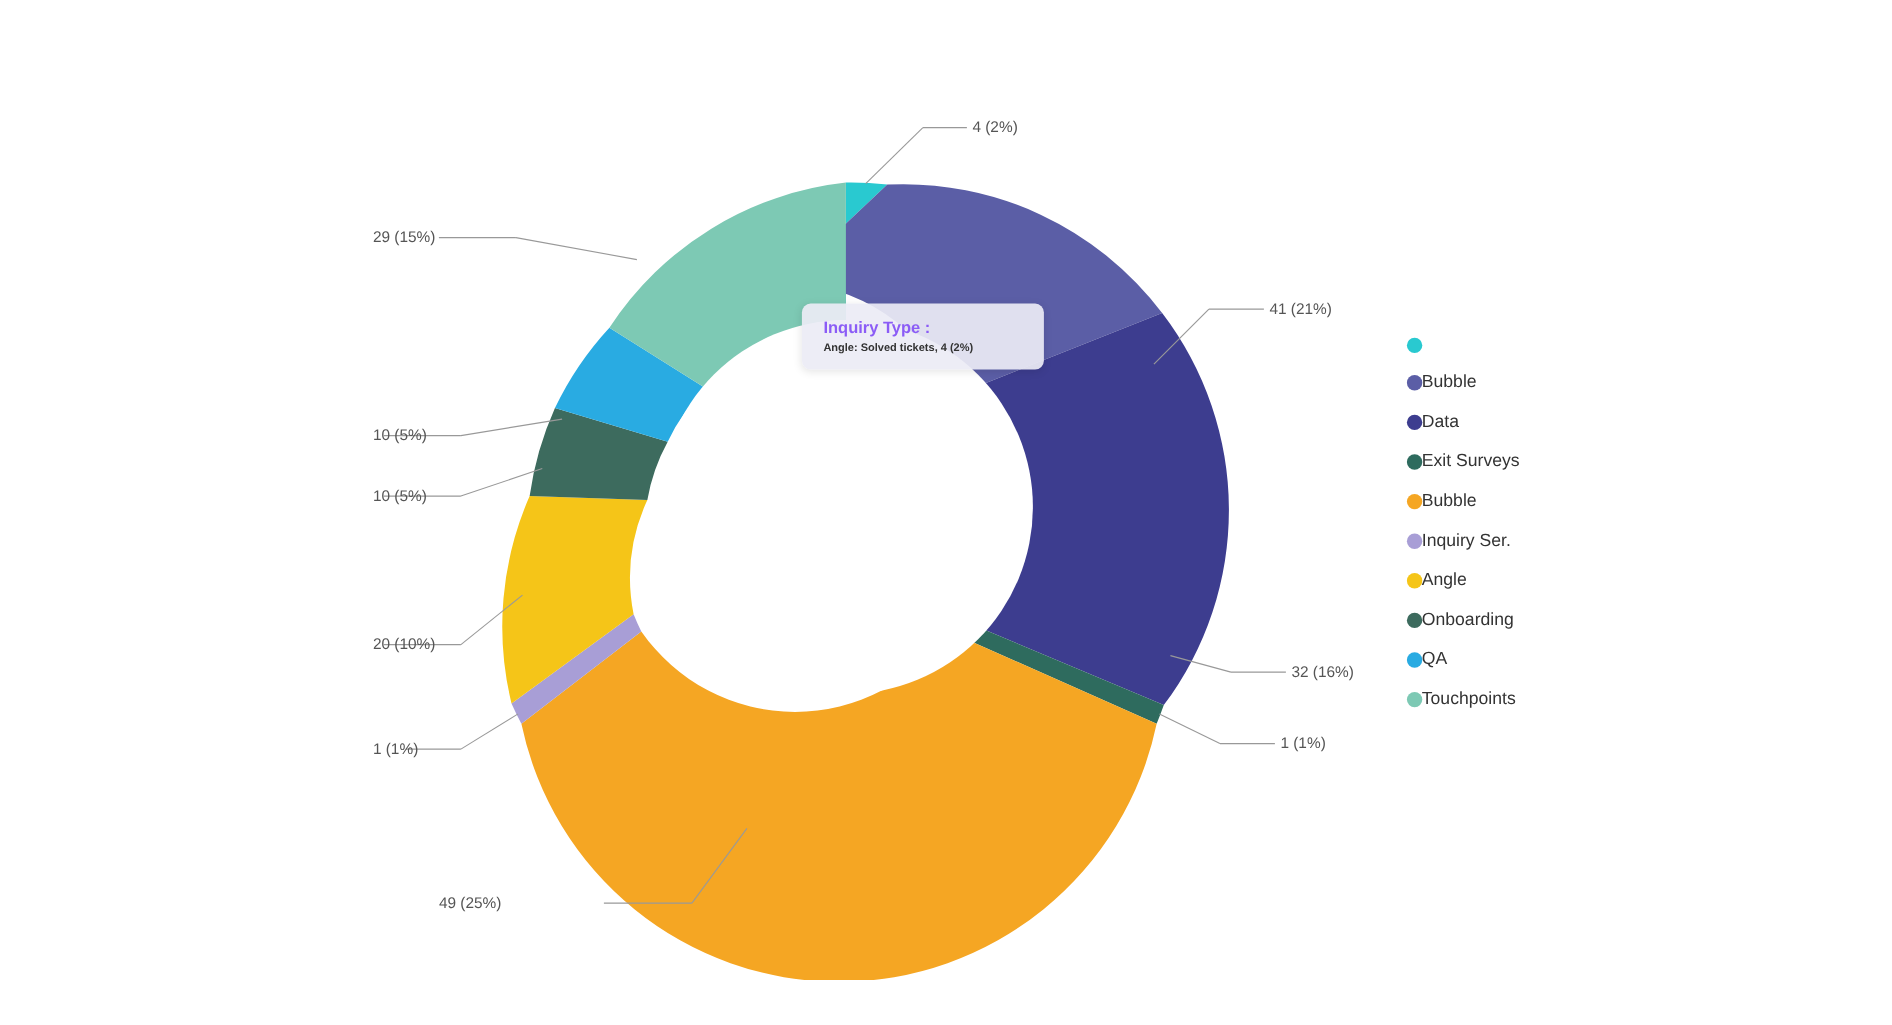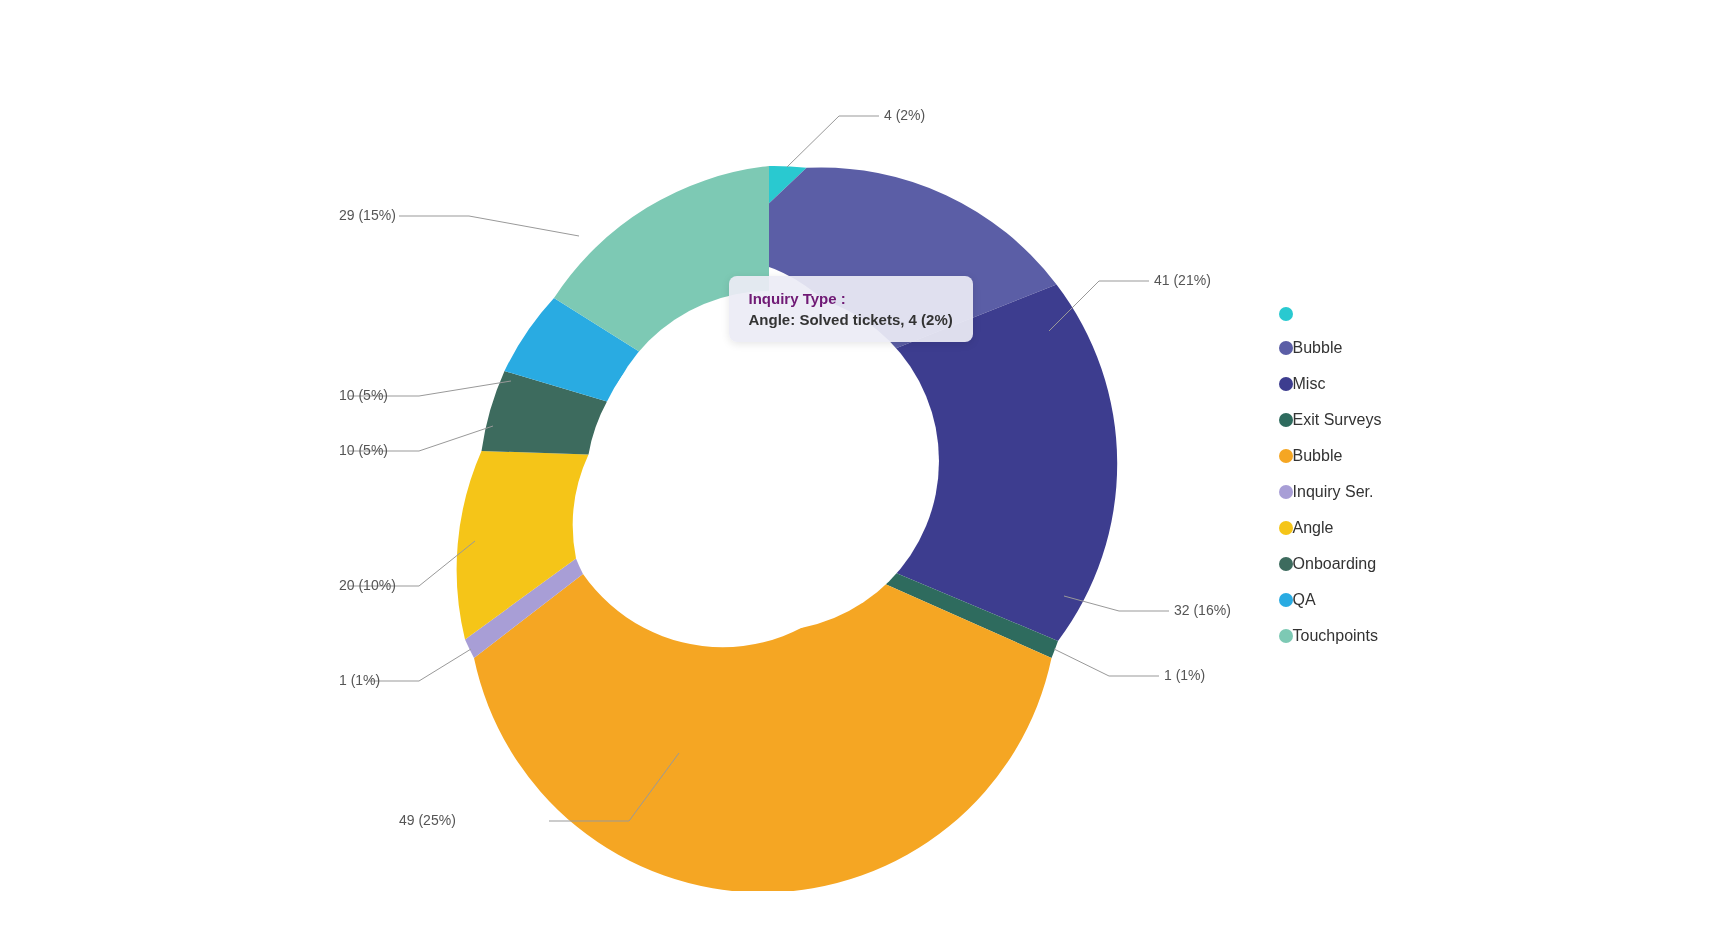--- a/index.html
+++ b/index.html
@@ -38,28 +38,28 @@
       left: 390px;
       background: rgba(235, 235, 245, 0.92);
       border-radius: 8px;
       padding: 14px 20px;
       pointer-events: none;
       min-width: 220px;
       box-shadow: 0 2px 8px rgba(0,0,0,0.1);
     }
     .tooltip-title {
       font-size: 15px;
-      color: #701a75;
+      color: #8b5cf6;
       margin-bottom: 4px;
     }
     .tooltip-title span {
       font-weight: 700;
     }
     .tooltip-value {
-      font-size: 15px;
+      font-size: 10px;
       color: #333;
     }
     .tooltip-value span {
       font-weight: 700;
     }
     .legend {
       display: flex;
       flex-direction: column;
       gap: 18px;
       margin-left: 40px;
@@ -179,21 +179,21 @@
     <div class="legend-item">
       <div class="legend-dot" style="background-color:#29C9D0;"></div>
       <span class="legend-label"></span>
     </div>
     <div class="legend-item">
       <div class="legend-dot" style="background-color:#5B5EA6;"></div>
       <span class="legend-label">Bubble</span>
     </div>
     <div class="legend-item">
       <div class="legend-dot" style="background-color:#3D3D8F;"></div>
-      <span class="legend-label">Misc</span>
+      <span class="legend-label">Data</span>
     </div>
     <div class="legend-item">
       <div class="legend-dot" style="background-color:#2E6B5E;"></div>
       <span class="legend-label">Exit Surveys</span>
     </div>
     <div class="legend-item">
       <div class="legend-dot" style="background-color:#F5A623;"></div>
       <span class="legend-label">Bubble</span>
     </div>
     <div class="legend-item">

